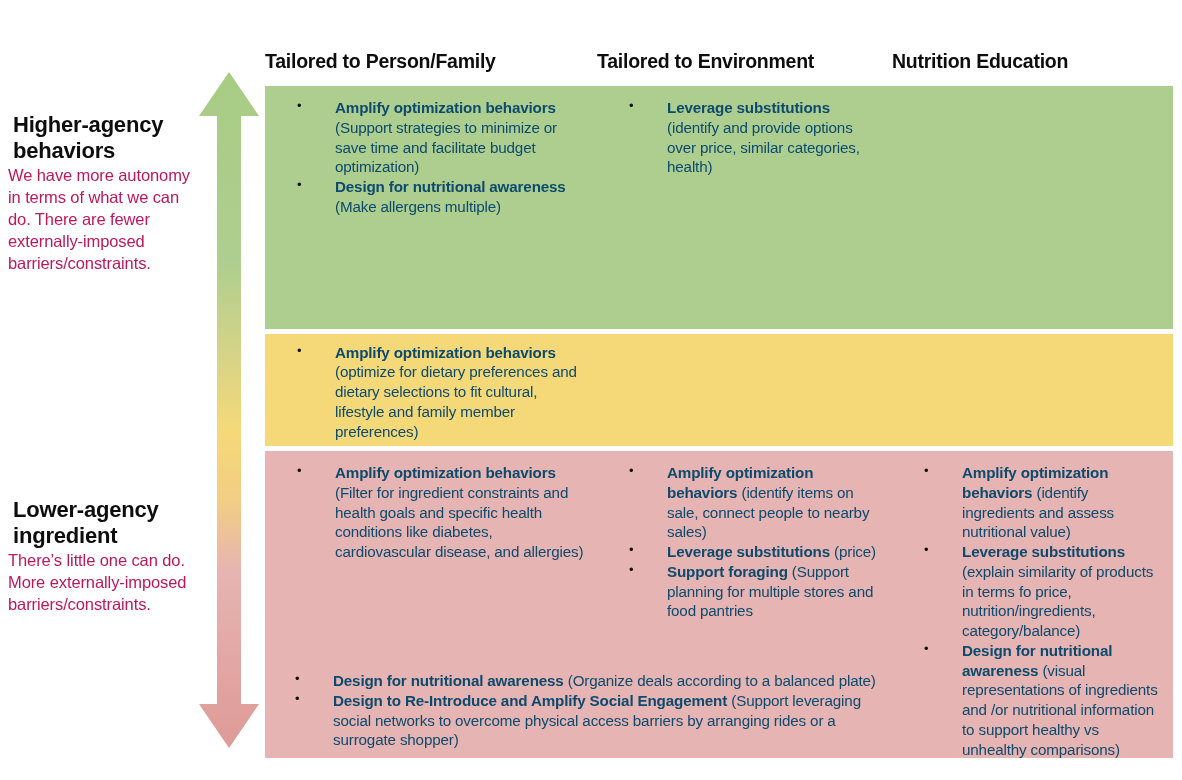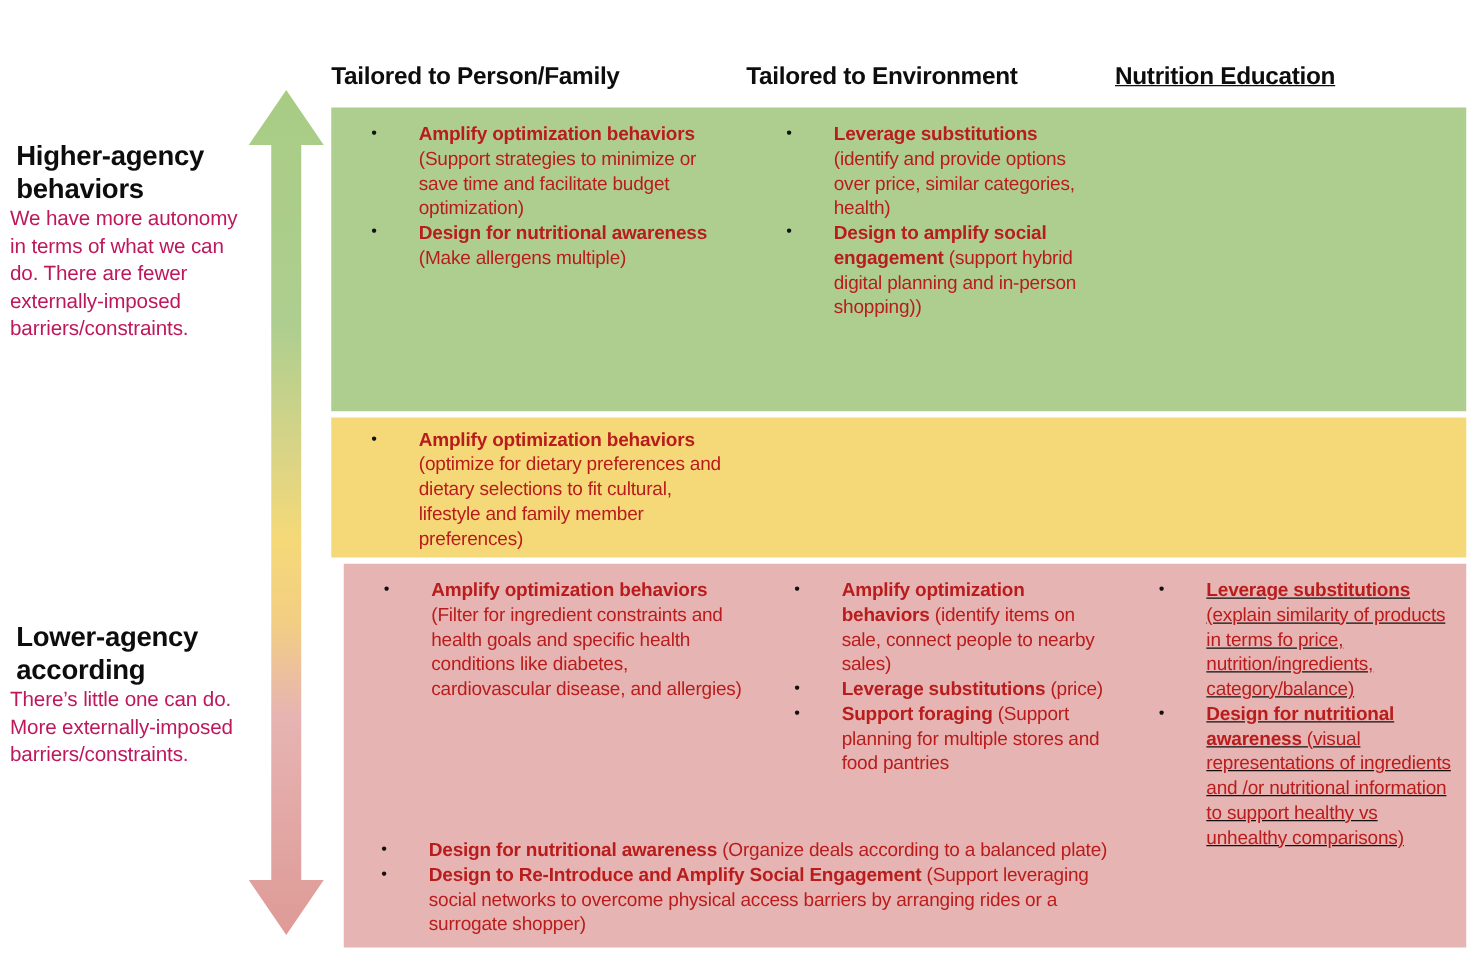--- a/index.html
+++ b/index.html
@@ -31,44 +31,44 @@
 
   
   #matrix{position:absolute;left:265px;top:52px;width:908px;}
   .head-row{display:flex;height:34px;align-items:flex-start;}
   .col-head{
     font-size:19.5px;font-weight:bold;line-height:1;
     letter-spacing:-0.25px;color:#0d0d0d;white-space:nowrap;
   }
   .c1{width:332px;}
   .c2{width:295px;}
-  .c3{width:281px;text-decoration:underline;}
+  .c3{width:281px;}
 
   .band{display:flex;margin-bottom:5px;}
   .band.green{background:#AECE8F;}
   .band.yellow{background:#F5D978;align-items:center;}
-  .band.pink{background:#E6B4B2;margin-left:10px;}
+  .band.pink{background:#E6B4B2;}
   .band-green{height:243px;}
   .band-yellow{height:112px;}
   .band-pink{height:307px;}
 
   .cell{box-sizing:border-box;padding:12px 8px 8px 10px;position:relative;}
   .cell.c1{width:332px;}
   .cell.c2{width:295px;}
   .cell.c3{width:281px;}
 
   ul.blist{list-style:none;margin:0;padding:0;}
   ul.blist li{
     position:relative;
     padding-left:60px;
     font-size:15.2px;
     line-height:1.30;
     letter-spacing:-0.15px;
     margin-bottom:0px;
-    color:#b91c1c;
+    color:#0c4a6e;
   }
   ul.blist li:before{
     content:"\2022";
     position:absolute;left:22px;top:-1px;
     font-size:13px;line-height:1.45;color:#111;
   }
   ul.blist li b{font-weight:bold;}
 
   
   .wide-group{position:absolute;left:10px;bottom:8px;width:618px;}
@@ -79,21 +79,21 @@
 <body>
 
 <div id="root">
 
   <div class="side-block" id="side-high">
     <div class="side-title">Higher-agency behaviors</div>
     <div class="side-body">We have more autonomy in terms of what we can do. There are fewer externally-imposed barriers/constraints.</div>
   </div>
 
   <div class="side-block" id="side-low">
-    <div class="side-title">Lower-agency according</div>
+    <div class="side-title">Lower-agency ingredient</div>
     <div class="side-body">There’s little one can do. More externally-imposed barriers/constraints.</div>
   </div>
 
   <div id="arrow-wrap">
     <svg width="62" height="676" viewBox="0 0 62 676" xmlns="http://www.w3.org/2000/svg">
       <defs>
         <linearGradient id="agGrad" x1="0" y1="0" x2="0" y2="1">
           <stop offset="0%" stop-color="#A8CC84"></stop>
           <stop offset="28%" stop-color="#AECE8F"></stop>
           <stop offset="43%" stop-color="#D9D486"></stop>
@@ -118,21 +118,20 @@
     <div class="band green band-green" style="background: rgb(174, 206, 143);">
       <div class="cell c1">
         <ul class="blist">
             <li><b>Amplify optimization behaviors</b><span> (Support strategies to minimize or save time and facilitate budget optimization)</span></li>
             <li><b>Design for nutritional awareness</b><span> (Make allergens multiple)</span></li>
           </ul>
       </div>
       <div class="cell c2">
         <ul class="blist">
             <li><b>Leverage substitutions</b><span> (identify and provide options over price, similar categories, health)</span></li>
-            <li><b>Design to amplify social engagement</b><span> (support hybrid digital planning and in-person shopping))</span></li>
           </ul>
       </div>
     </div>
 
     <div class="band yellow band-yellow" style="background: rgb(245, 217, 120);">
       <div class="cell c1">
         <ul class="blist">
             <li><b>Amplify optimization behaviors</b><span> (optimize for dietary preferences and dietary selections to fit cultural, lifestyle and family member preferences)</span></li>
           </ul>
       </div>
@@ -158,20 +157,21 @@
       </div>
       <div class="cell c2">
         <ul class="blist">
             <li><b>Amplify optimization behaviors</b><span> (identify items on sale, connect people to nearby sales)</span></li>
             <li><b>Leverage substitutions</b><span> (price)</span></li>
             <li><b>Support foraging</b><span> (Support planning for multiple stores and food pantries</span></li>
           </ul>
       </div>
       <div class="cell c3">
         <ul class="blist">
+            <li><b>Amplify optimization behaviors</b><span> (identify ingredients and assess nutritional value)</span></li>
             <li><b>Leverage substitutions</b><span> (explain similarity of products in terms fo price, nutrition/ingredients, category/balance)</span></li>
             <li><b>Design for nutritional awareness</b><span> (visual representations of ingredients and /or nutritional information to support healthy vs unhealthy comparisons)</span></li>
           </ul>
       </div>
     </div>
 
   </div>
 </div>
 
 </body></html>

